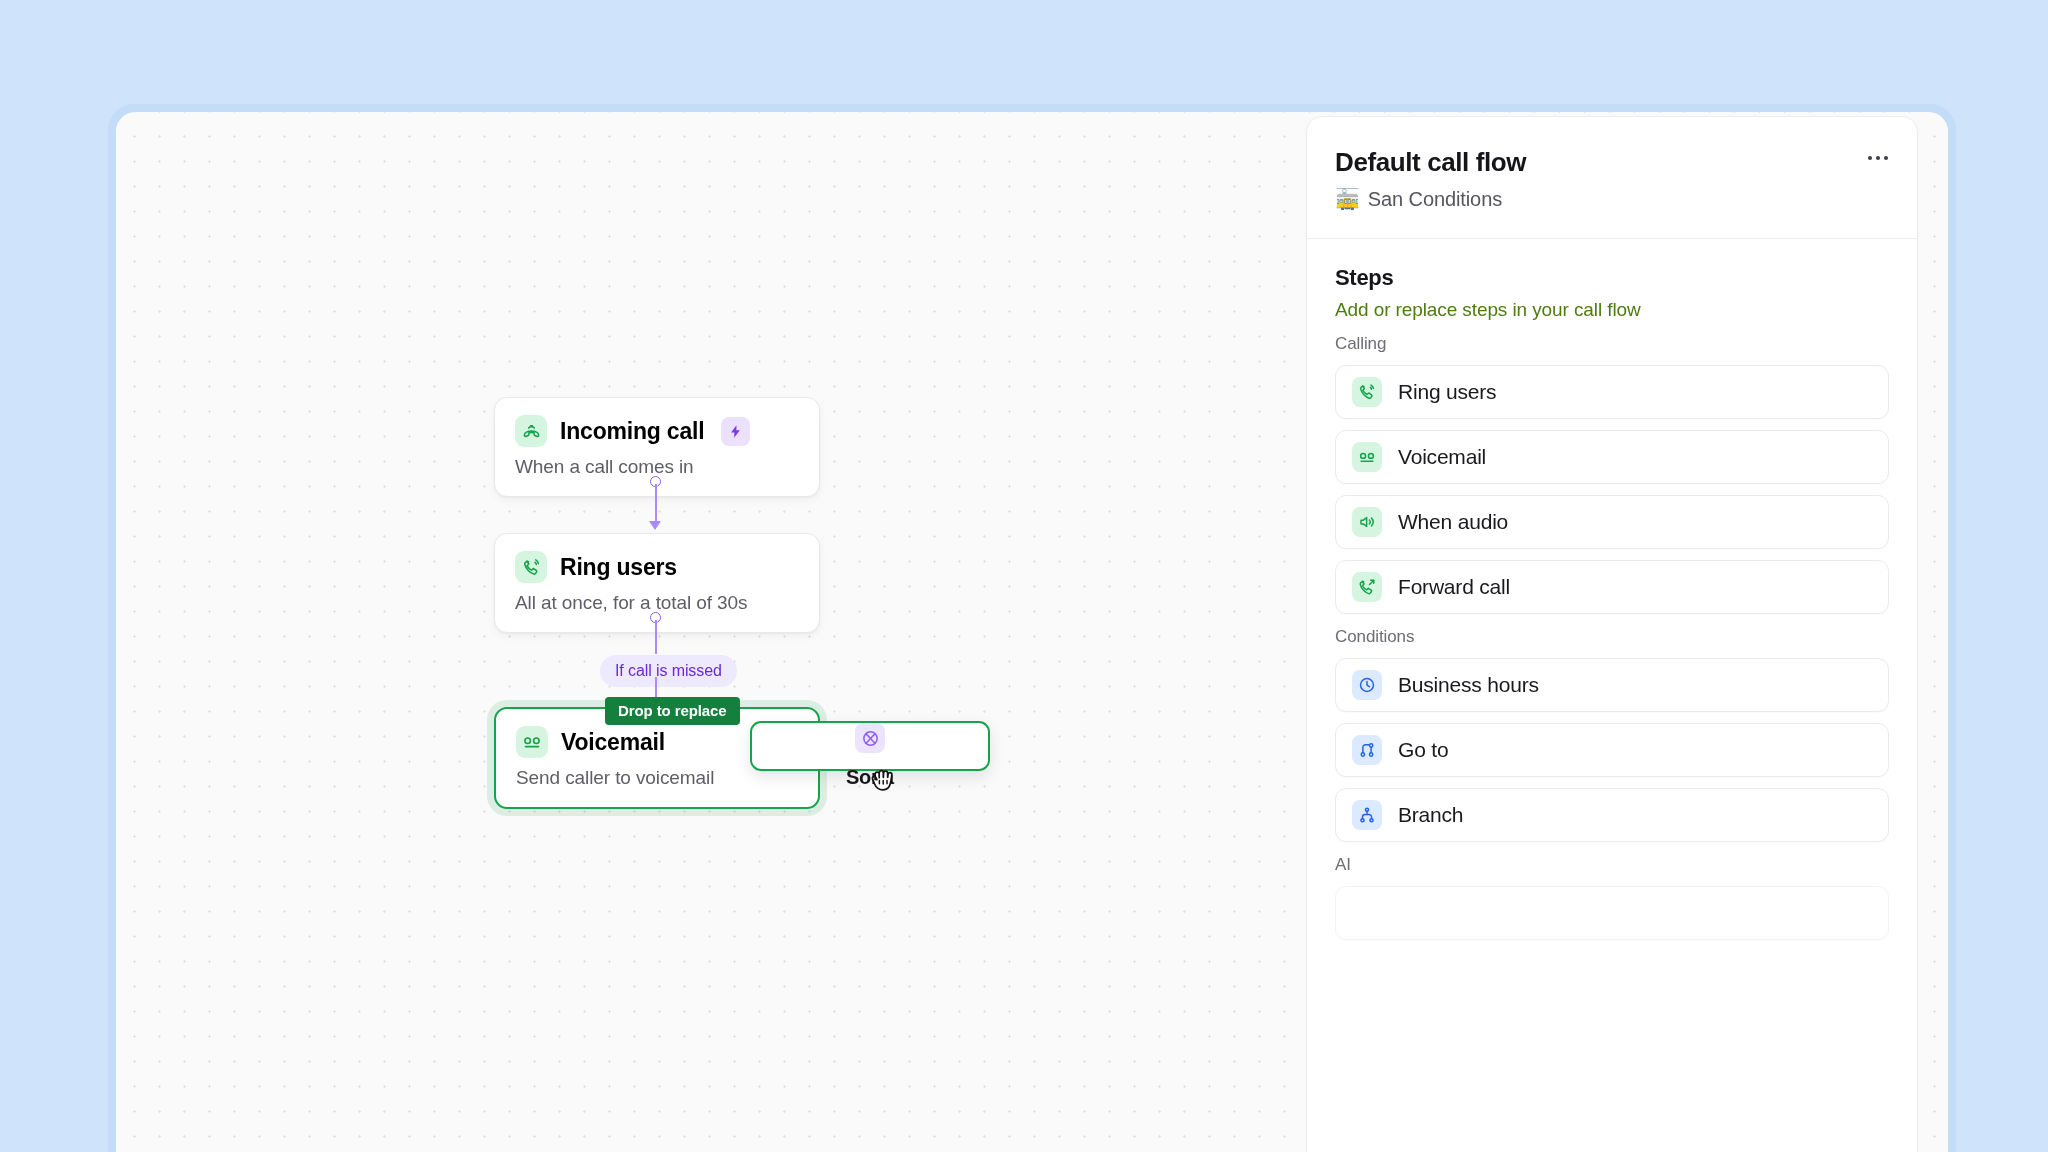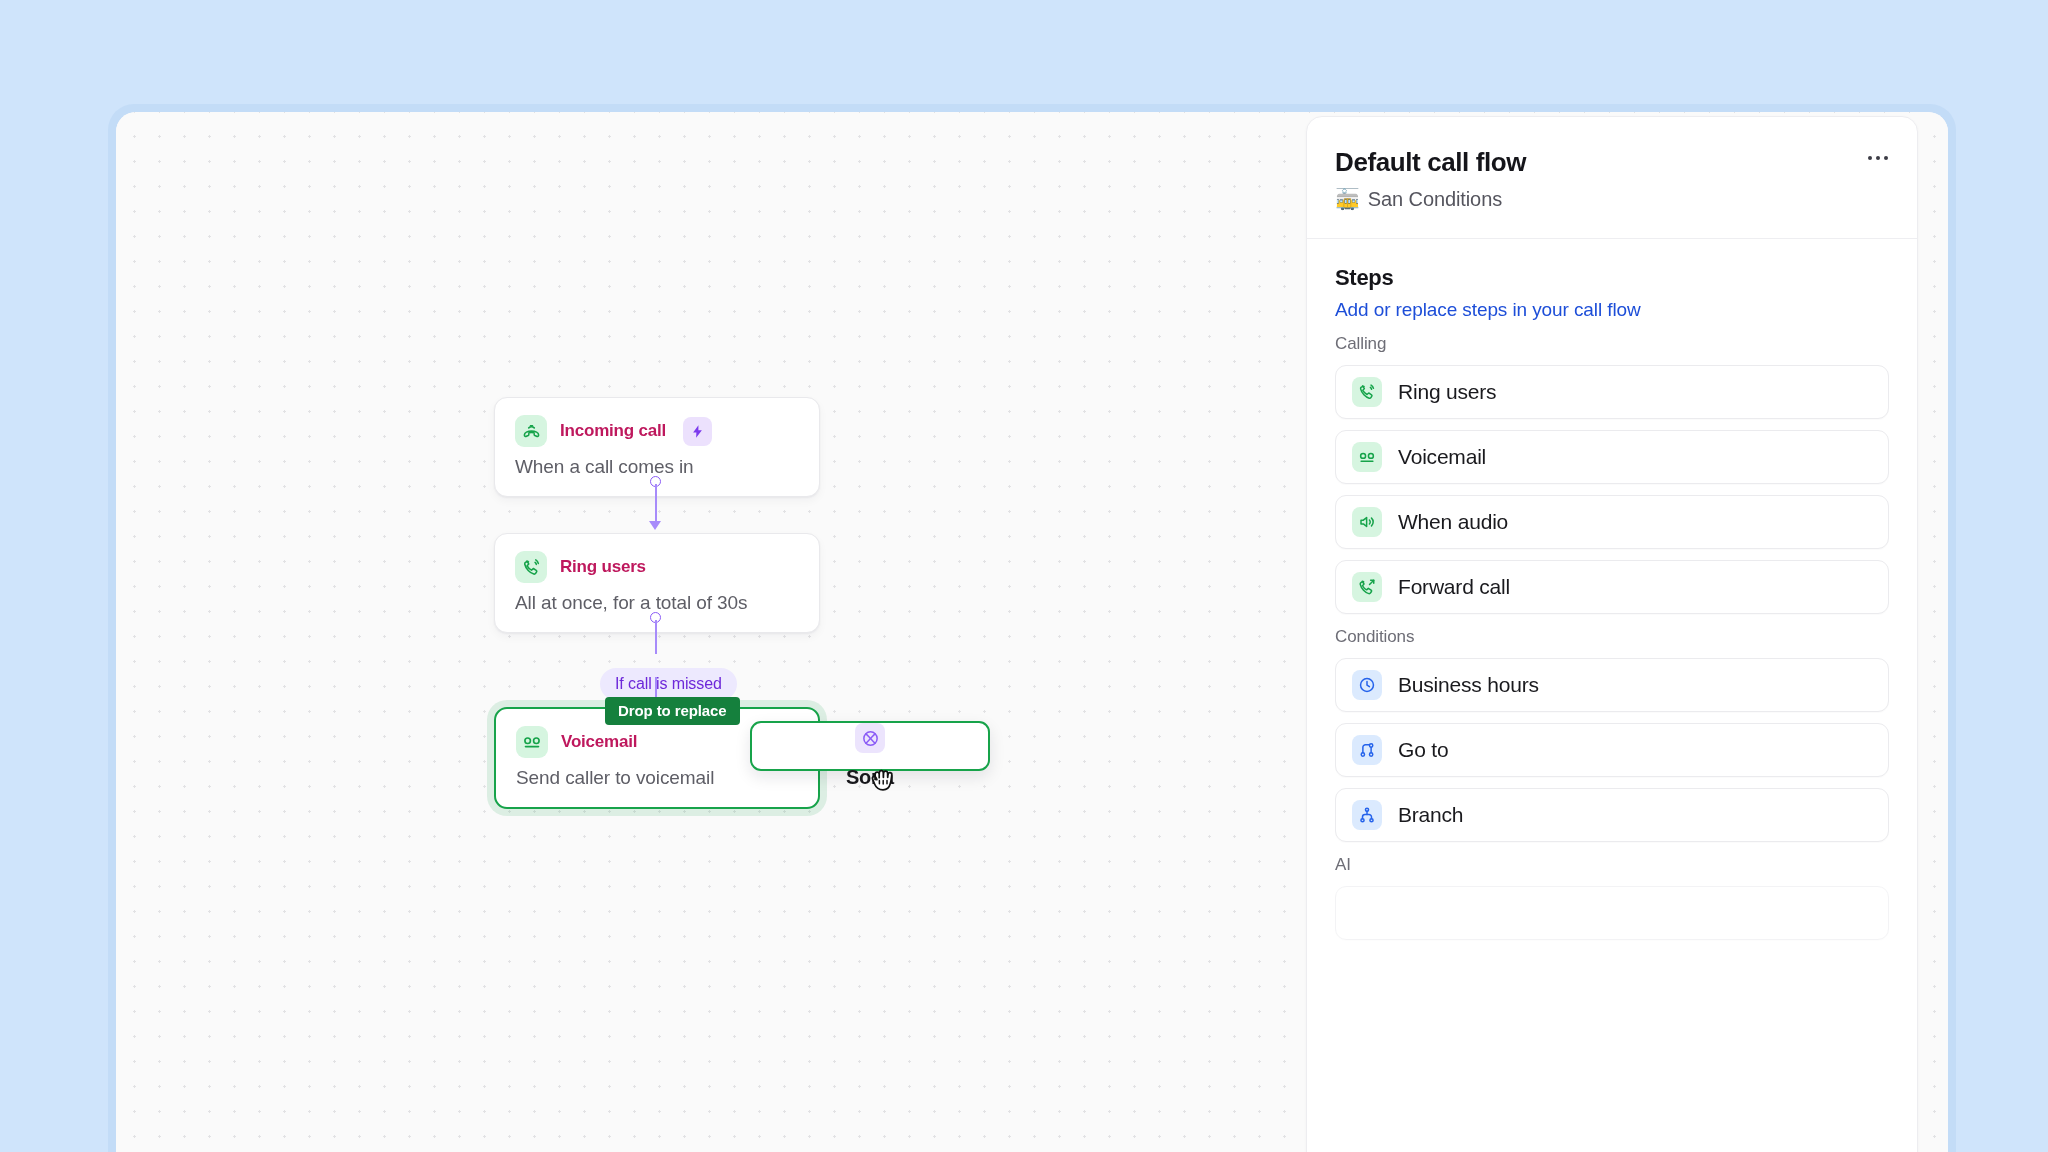--- a/index.html
+++ b/index.html
@@ -52,23 +52,23 @@
     border-radius: 13px;
     box-shadow: 0 1px 2px rgba(16,24,40,.05), 0 4px 10px rgba(16,24,40,.04);
   }
   .node-head {
     display: flex;
     align-items: center;
     gap: 13px;
     padding: 17px 20px 0 20px;
   }
   .node-title {
-    font-size: 17px;
+    font-size: 23px;
     font-weight: 700;
-    color: #be185d;
+    color: #000000;
     letter-spacing: -.2px;
   }
   .node-sub {
     padding: 9px 20px 18px 20px;
     font-size: 19px;
     color: #5e5e66;
     letter-spacing: -.1px;
   }
 
   .tile {
@@ -129,21 +129,21 @@
   .pill-label {
     position: absolute;
     background: #ede9fe;
     color: #6d28d9;
     font-size: 16px;
     padding: 7px 15px;
     border-radius: 999px;
     white-space: nowrap;
     letter-spacing: -.1px;
   }
-  #pill-missed { left: 484px; top: 556px; }
+  #pill-missed { left: 484px; top: 543px; }
 
   .drop-badge {
     position: absolute;
     background: #15803d;
     color: #ffffff;
     font-size: 15px;
     font-weight: 700;
     padding: 5px 13px 6px 13px;
     border-radius: 4px;
     white-space: nowrap;
@@ -217,21 +217,21 @@
     width: 4px; height: 4px; border-radius: 50%; background: #3c3c45;
   }
 
   #panel-body { padding: 26px 28px 0 28px; }
   #steps-heading {
     font-size: 22px; font-weight: 700; color: #15151a;
     letter-spacing: -.3px;
   }
   #steps-desc {
     margin-top: 8px;
-    font-size: 19px; color: #1d4ed8;
+    font-size: 19px; color: #4d7c0f;
     letter-spacing: -.1px;
   }
   .group-label {
     margin: 13px 0 11px 0;
     font-size: 17px; color: #6d6d76;
     letter-spacing: -.1px;
   }
   .step-item {
     display: flex; align-items: center; gap: 16px;
     height: 54px;

